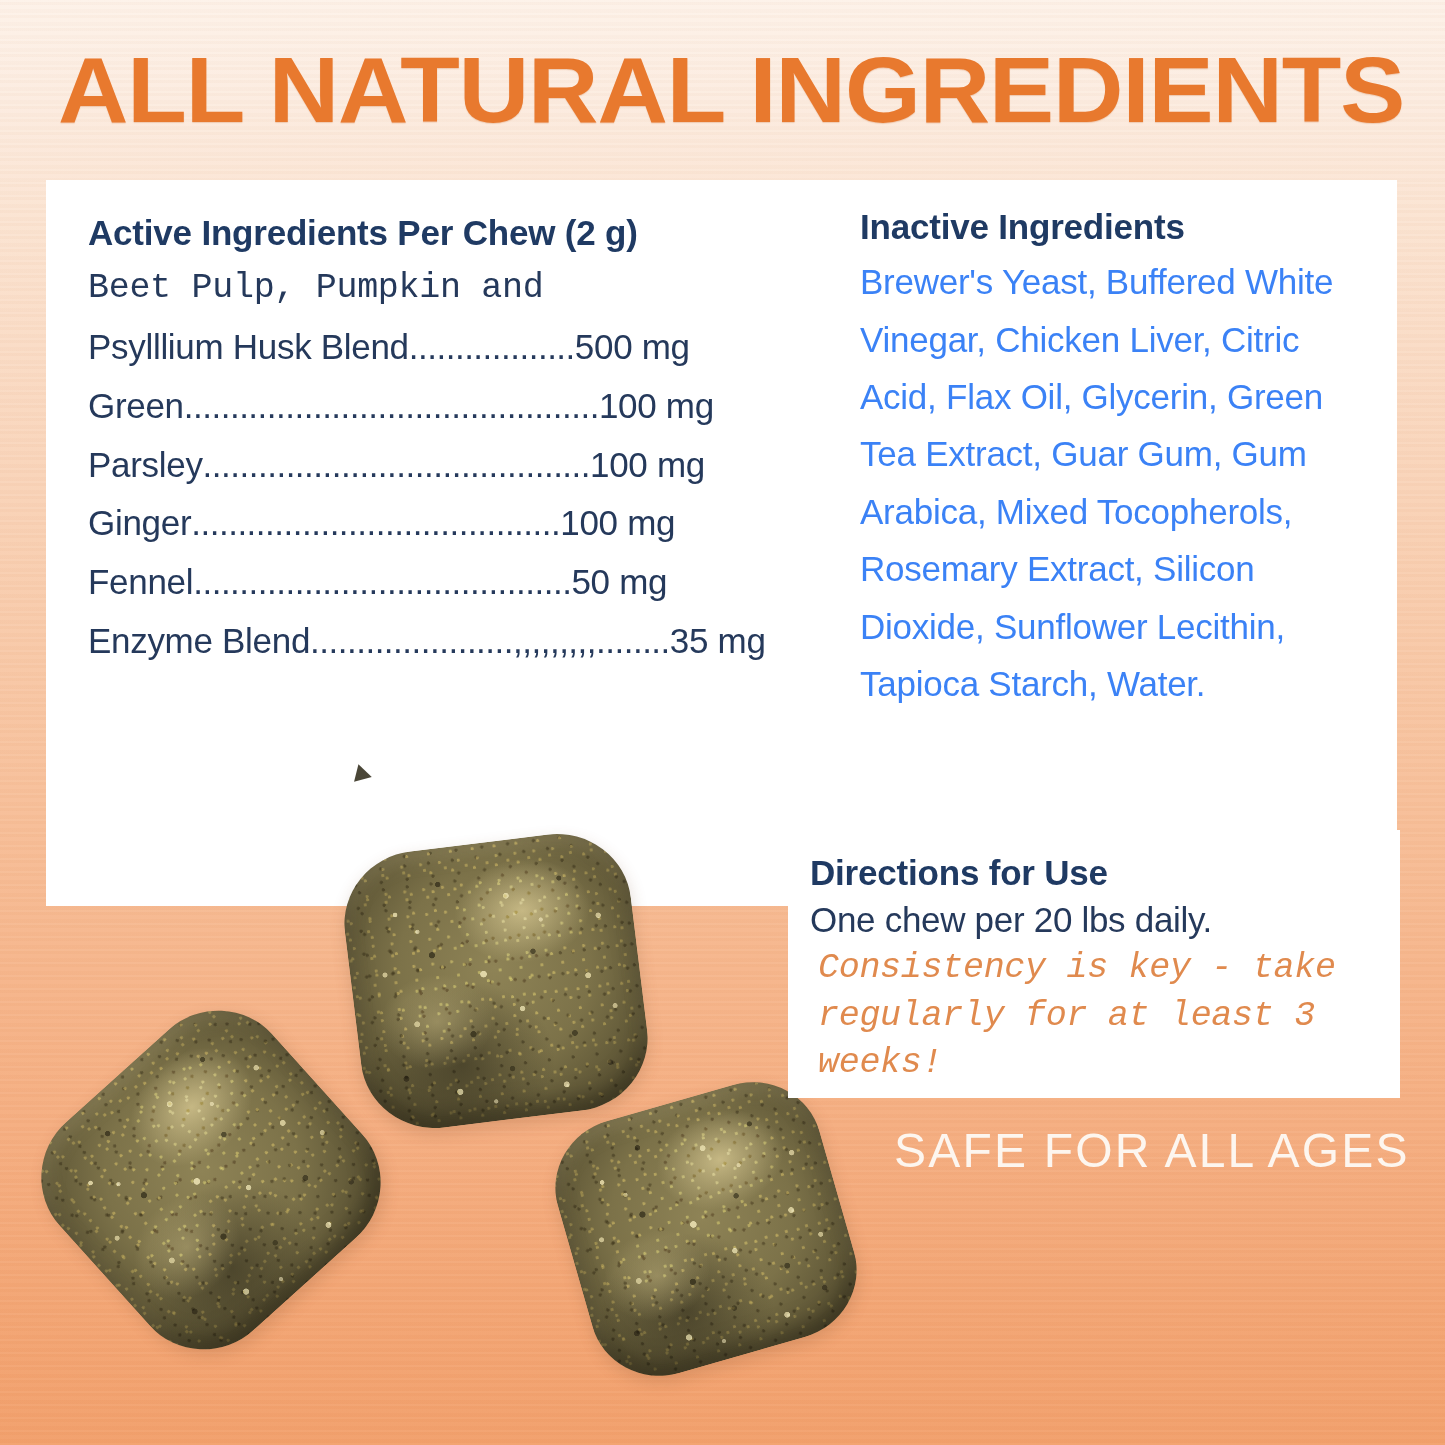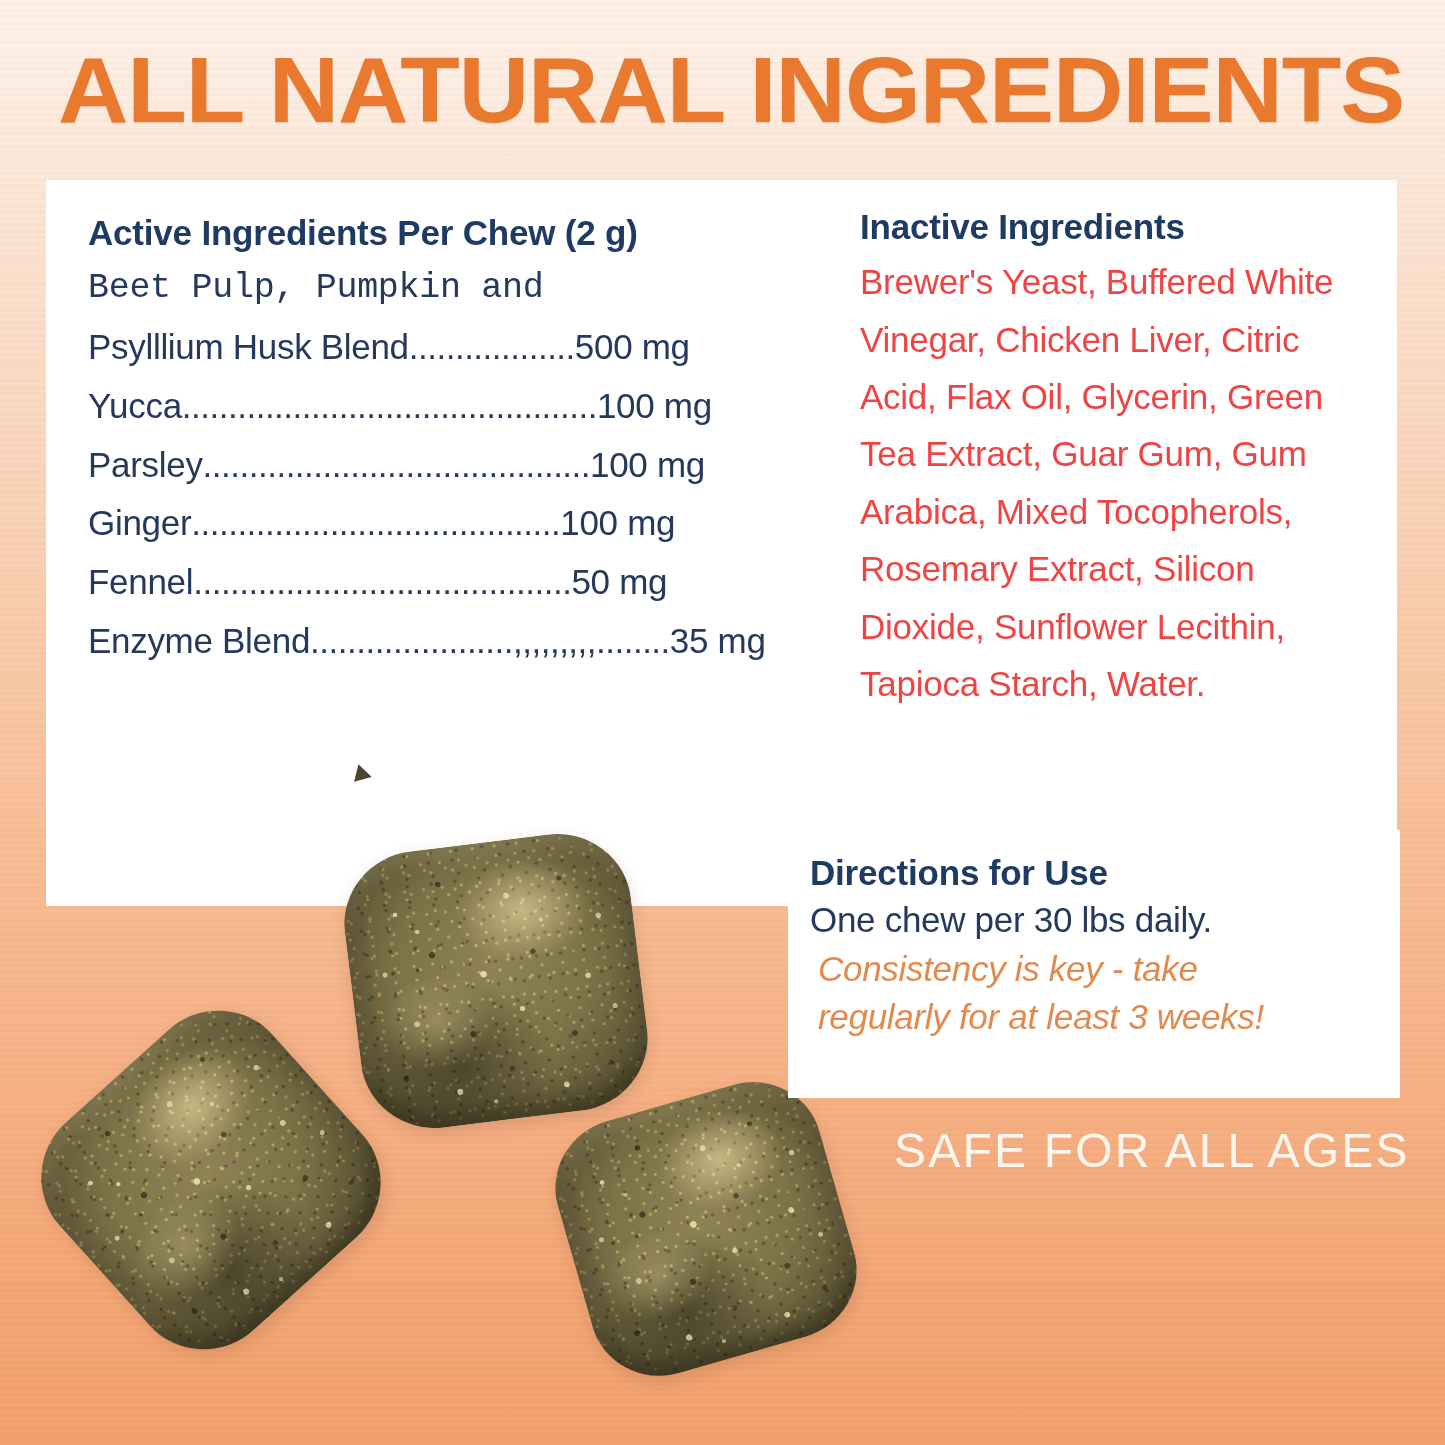--- a/index.html
+++ b/index.html
@@ -122,21 +122,21 @@
     font-family: Liberation Mono, monospace;
   }
   .leader {
     letter-spacing: -0.5px;
   }
   .amt {
     letter-spacing: -0.3px;
   }
 
   #inactive-body {
-    color: #ef4444;
+    color: #3b82f6;
     font-size: 35px;
     line-height: 1.64;
     letter-spacing: -0.25px;
     margin: 0;
   }
 
   
   #dir-head {
     color: #1f3a63;
     font-weight: 700;
@@ -153,20 +153,21 @@
     margin: 0 0 2px 0;
   }
   .dir-em {
     color: #e08a4e;
     font-style: italic;
     font-size: 35px;
     line-height: 1.36;
     letter-spacing: -0.3px;
     margin: 0;
     padding-left: 8px;
+    font-family: Liberation Mono, monospace;
   }
 
   
   #safe-text {
     position: absolute;
     left: 858px;
     top: 1123px;
     color: #fdf6ef;
     font-size: 48px;
     font-weight: 300;
@@ -272,21 +273,21 @@
     <div class="col" id="active-col">
       <div class="sect-head">Active Ingredients Per Chew (2 g)</div>
 
       <div class="ing-wrapline">Beet Pulp, Pumpkin and</div>
 
       <div class="ing-line">
         <span>Psylllium Husk Blend</span><span class="leader">..................</span><span class="amt">500 mg</span>
       </div>
 
       <div class="ing-line">
-        <span>Yucca</span><span class="leader">.............................................</span><span class="amt">100 mg</span>
+        <span>Green</span><span class="leader">.............................................</span><span class="amt">100 mg</span>
       </div>
 
       <div class="ing-line">
         <span>Parsley</span><span class="leader">..........................................</span><span class="amt">100 mg</span>
       </div>
 
       <div class="ing-line">
         <span>Ginger</span><span class="leader">........................................</span><span class="amt">100 mg</span>
       </div>
 
@@ -306,20 +307,20 @@
   </div>
 
   <div id="stray-arrow"></div>
 
   <div class="chew" id="chew-top"></div>
   <div class="chew" id="chew-left"></div>
   <div class="chew" id="chew-right"></div>
 
   <div class="card" id="directions-card">
     <div id="dir-head">Directions for Use</div>
-    <div id="dir-line1">One chew per 30 lbs daily.</div>
+    <div id="dir-line1">One chew per 20 lbs daily.</div>
     <div class="dir-em">Consistency is key - take</div>
     <div class="dir-em">regularly for at least 3 weeks!</div>
   </div>
 
   <div id="safe-text">SAFE FOR ALL AGES</div>
 
 </div>
 
 </body></html>

